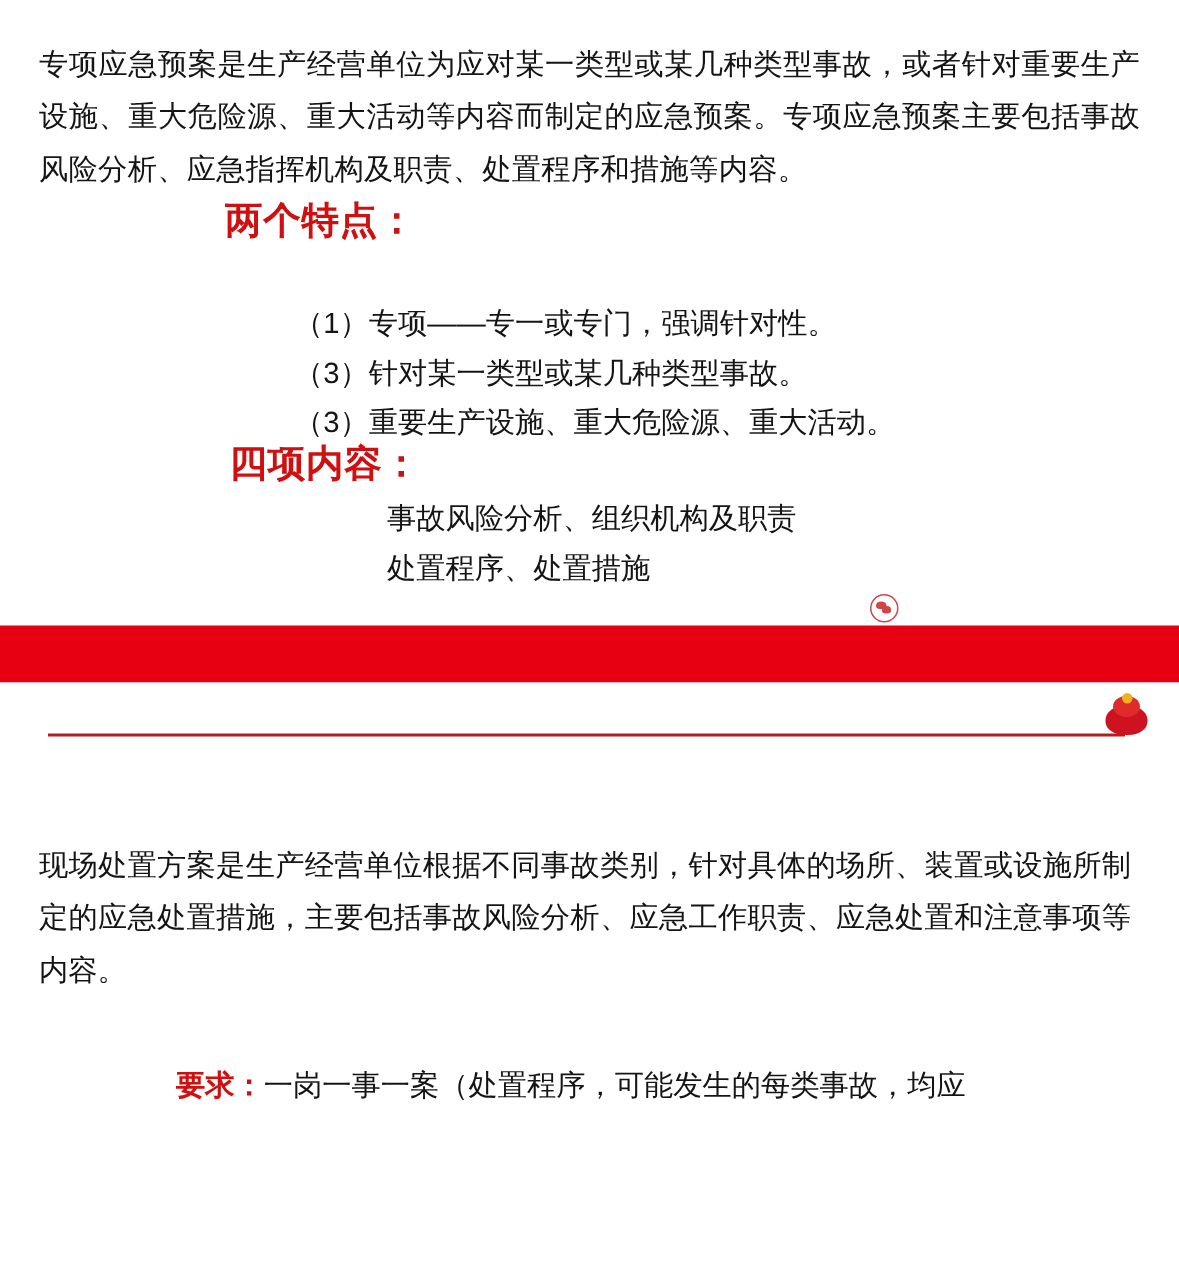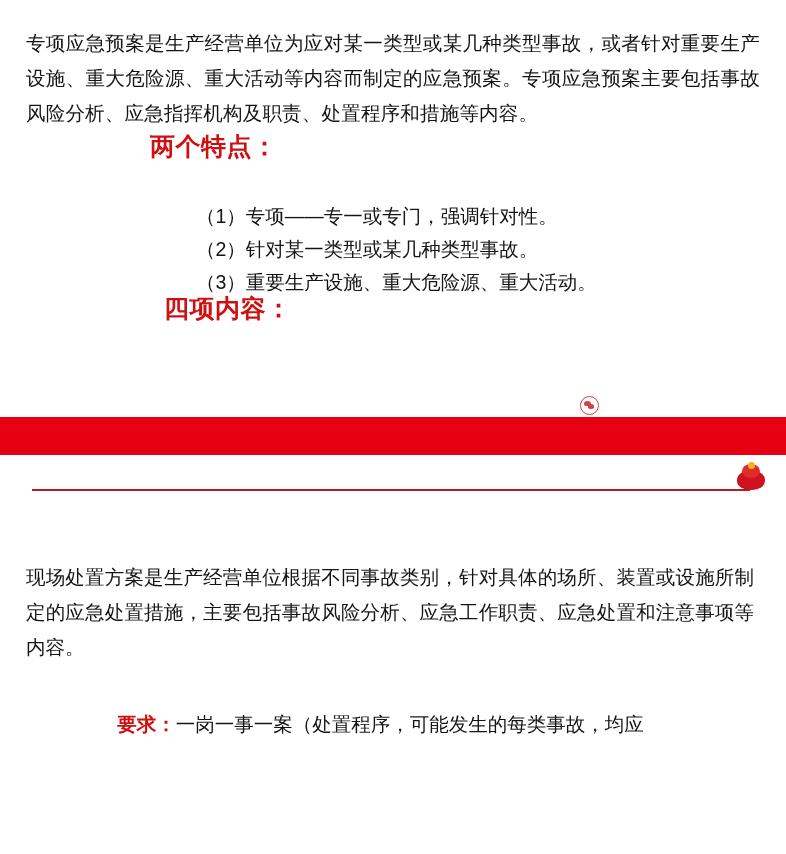--- a/index.html
+++ b/index.html
@@ -61,21 +61,21 @@
     left: 196px;
     top: 168px;
     width: 560px;
     font-size: 19.5px;
     line-height: 33px;
     color: #141414;
     margin-top: 32px;
   }
   .s1-h2 {
     position: absolute;
-    left: 164px;
+    left: 153px;
     top: 292px;
   }
   .s1-sub {
     position: absolute;
     left: 258px;
     top: 330px;
     width: 500px;
     font-size: 19.5px;
     line-height: 33px;
     color: #141414;
@@ -222,26 +222,30 @@
 <div class="page">
 
   <section class="slide1">
 
     <p class="intro-para">专项应急预案是生产经营单位为应对某一类型或某几种类型事故，或者针对重要生产设施、重大危险源、重大活动等内容而制定的应急预案。专项应急预案主要包括事故风险分析、应急指挥机构及职责、处置程序和措施等内容。</p>
 
     <div class="red-head s1-h1">两个特点：</div>
 
     <div class="s1-list">
       <div>（1）专项——专一或专门，强调针对性。</div>
-      <div>（2）针对某一类型或某几种类型事故。</div>
+      <div>（3）针对某一类型或某几种类型事故。</div>
       <div>（3）重要生产设施、重大危险源、重大活动。</div>
     </div>
 
     <div class="red-head s1-h2">四项内容：</div>
 
+    <div class="s1-sub">
+      <div>事故风险分析、组织机构及职责</div>
+      <div>处置程序、处置措施</div>
+    </div>
 
     <div class="wm">
       <span class="wm-icon"></span>
       <span>健康安全环保小助手</span>
     </div>
   </section>
 
   <div class="red-band"></div>
   <div class="band-white"></div>
   <div class="thin-rule"></div>

